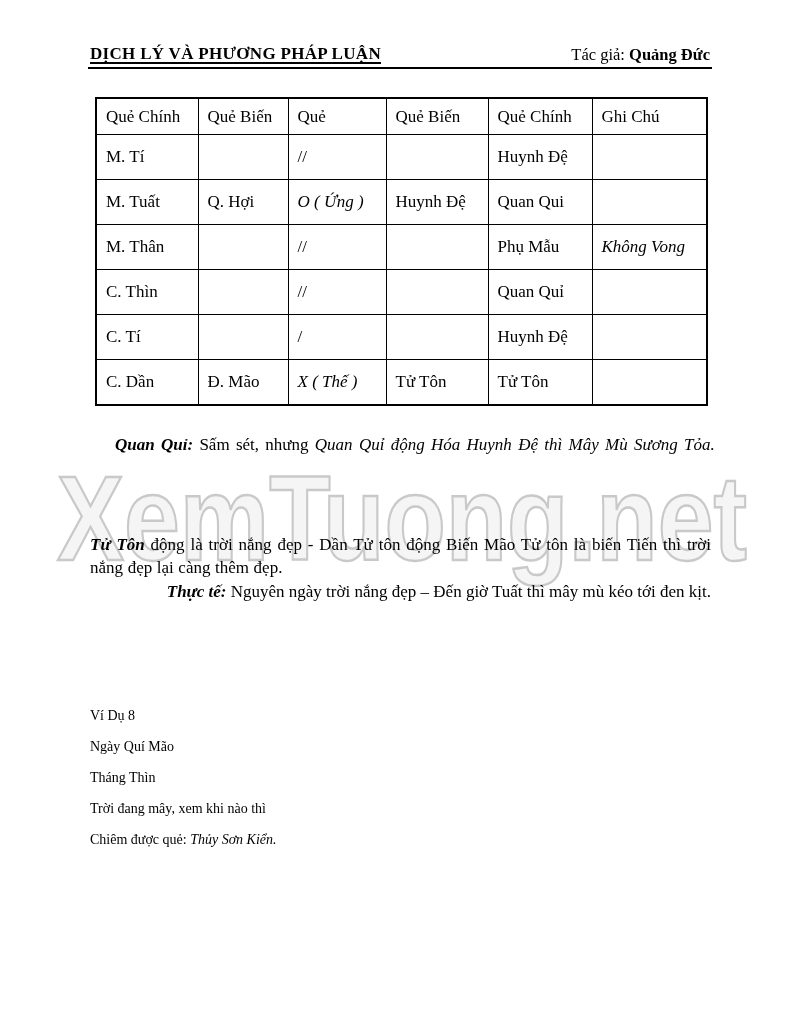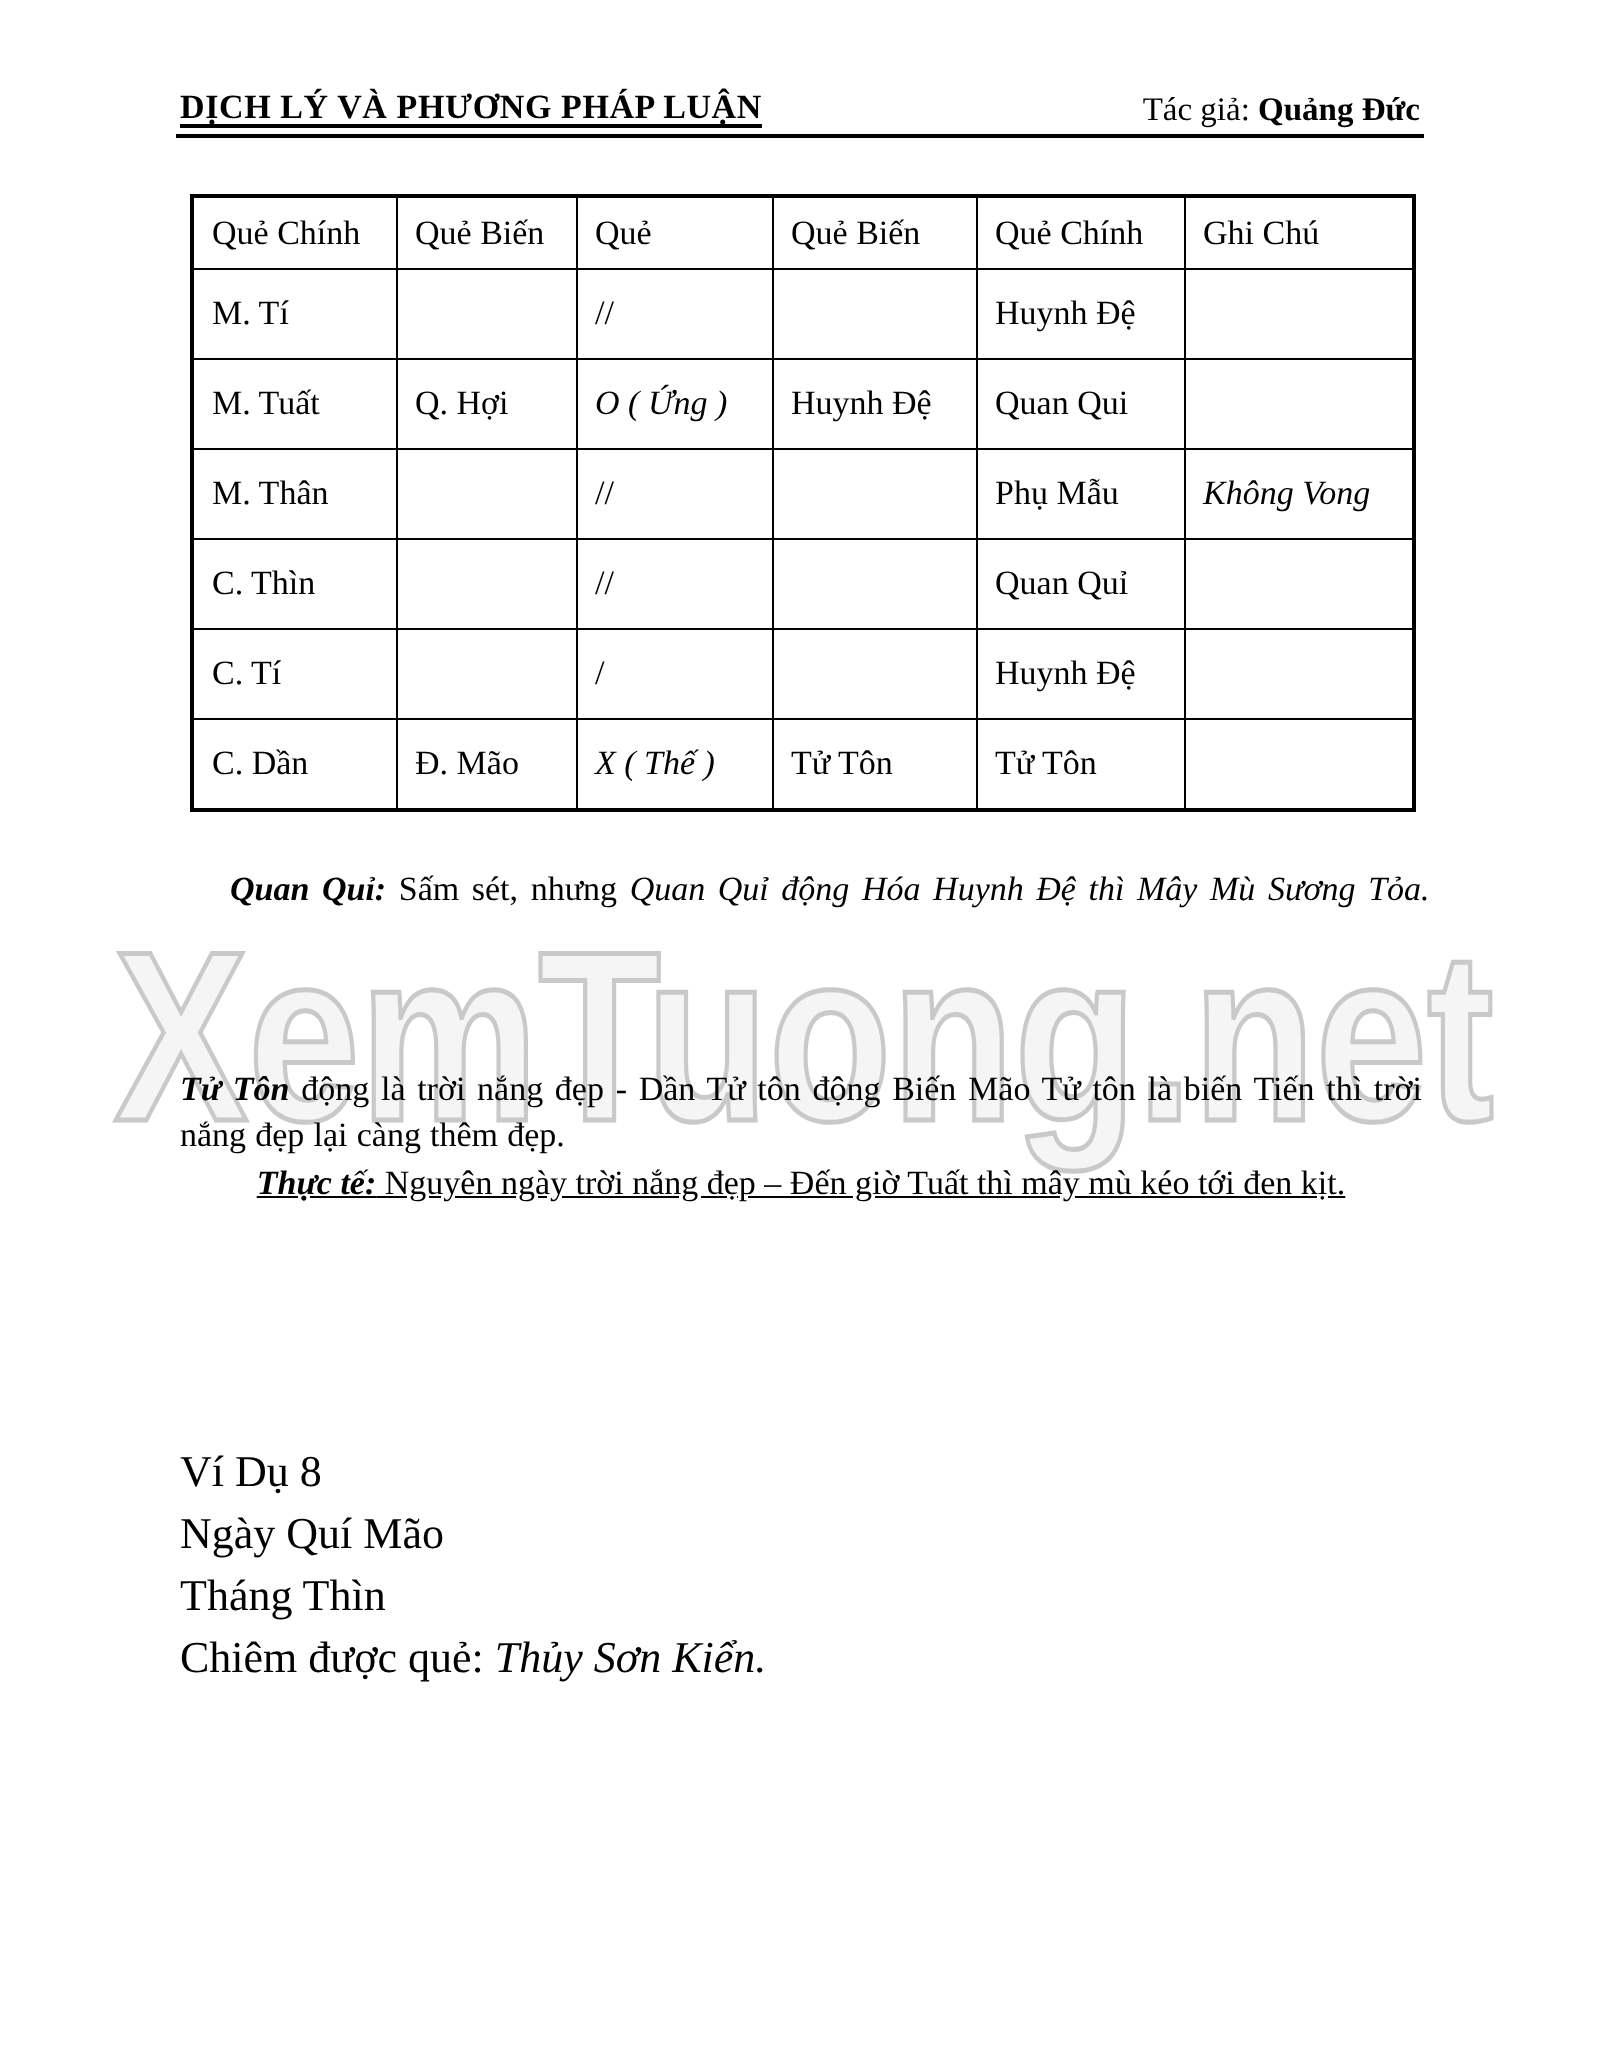--- a/index.html
+++ b/index.html
@@ -34,25 +34,25 @@
   }
   table.hex thead td{height:35px;}
   table.hex .it{font-style:italic;}
   
   .para{
     position:absolute;left:90px;width:621px;z-index:1;
     font-size:17px;line-height:23px;text-align:justify;
   }
   .p-quan{top:433px;word-spacing:.12em;margin-left:25px;}
   .p-tuton{top:533px;word-spacing:.02em;}
-  .p-thucte{top:580px;text-align:center;text-decoration:underline;}
+  .p-thucte{top:580px;text-align:right;}
   .lead{font-weight:bold;font-style:italic;}
   .it{font-style:italic;}
   
-  .example{position:absolute;left:90px;top:720px;z-index:1;font-size:22px;}
+  .example{position:absolute;left:90px;top:700px;z-index:1;font-size:14px;}
   .example .line{height:31px;line-height:31px;}
   
   .footer-rule{position:absolute;left:88px;top:963px;width:624px;height:2px;background:#000;}
   .page-num{position:absolute;left:148px;top:932px;width:110px;text-align:center;font-size:14.5px;}
   .banner{
     position:absolute;left:0;top:990px;width:800px;text-align:center;
     font-family:"Liberation Sans","DejaVu Sans",sans-serif;
     font-weight:bold;font-size:30px;white-space:nowrap;
     transform:scaleX(0.76);transform-origin:400px 0;
   }
@@ -144,20 +144,21 @@
   <div class="para p-quan"><span class="lead">Quan Quỉ:</span><span> Sấm sét, nhưng </span><span class="it">Quan Quỉ động Hóa Huynh Đệ thì Mây Mù Sương Tỏa.</span></div>
 
   <div class="para p-tuton"><span class="lead">Tử Tôn</span><span> động là trời nắng đẹp - Dần Tử tôn động Biến Mão Tử tôn là biến Tiến thì trời nắng đẹp lại càng thêm đẹp.</span></div>
 
   <div class="para p-thucte"><span class="lead">Thực tế:</span><span> Nguyên ngày trời nắng đẹp – Đến giờ Tuất thì mây mù kéo tới đen kịt.</span></div>
 
   <div class="example">
     <div class="line">Ví Dụ 8</div>
     <div class="line">Ngày Quí Mão</div>
     <div class="line">Tháng Thìn</div>
+    <div class="line">Trời đang mây, xem khi nào thì</div>
     <div class="line"><span>Chiêm được quẻ: </span><span class="it">Thủy Sơn Kiển.</span></div>
   </div>
 
   <div class="footer-rule"></div>
   <div class="page-num">- 80 -</div>
   <div class="banner" style="color: rgb(45, 45, 45);">Qúy vị hãy vào trang chủ XemTuong.net để xem thêm nhiều mục hay khác</div>
 
 </div>
 
 </body></html>

